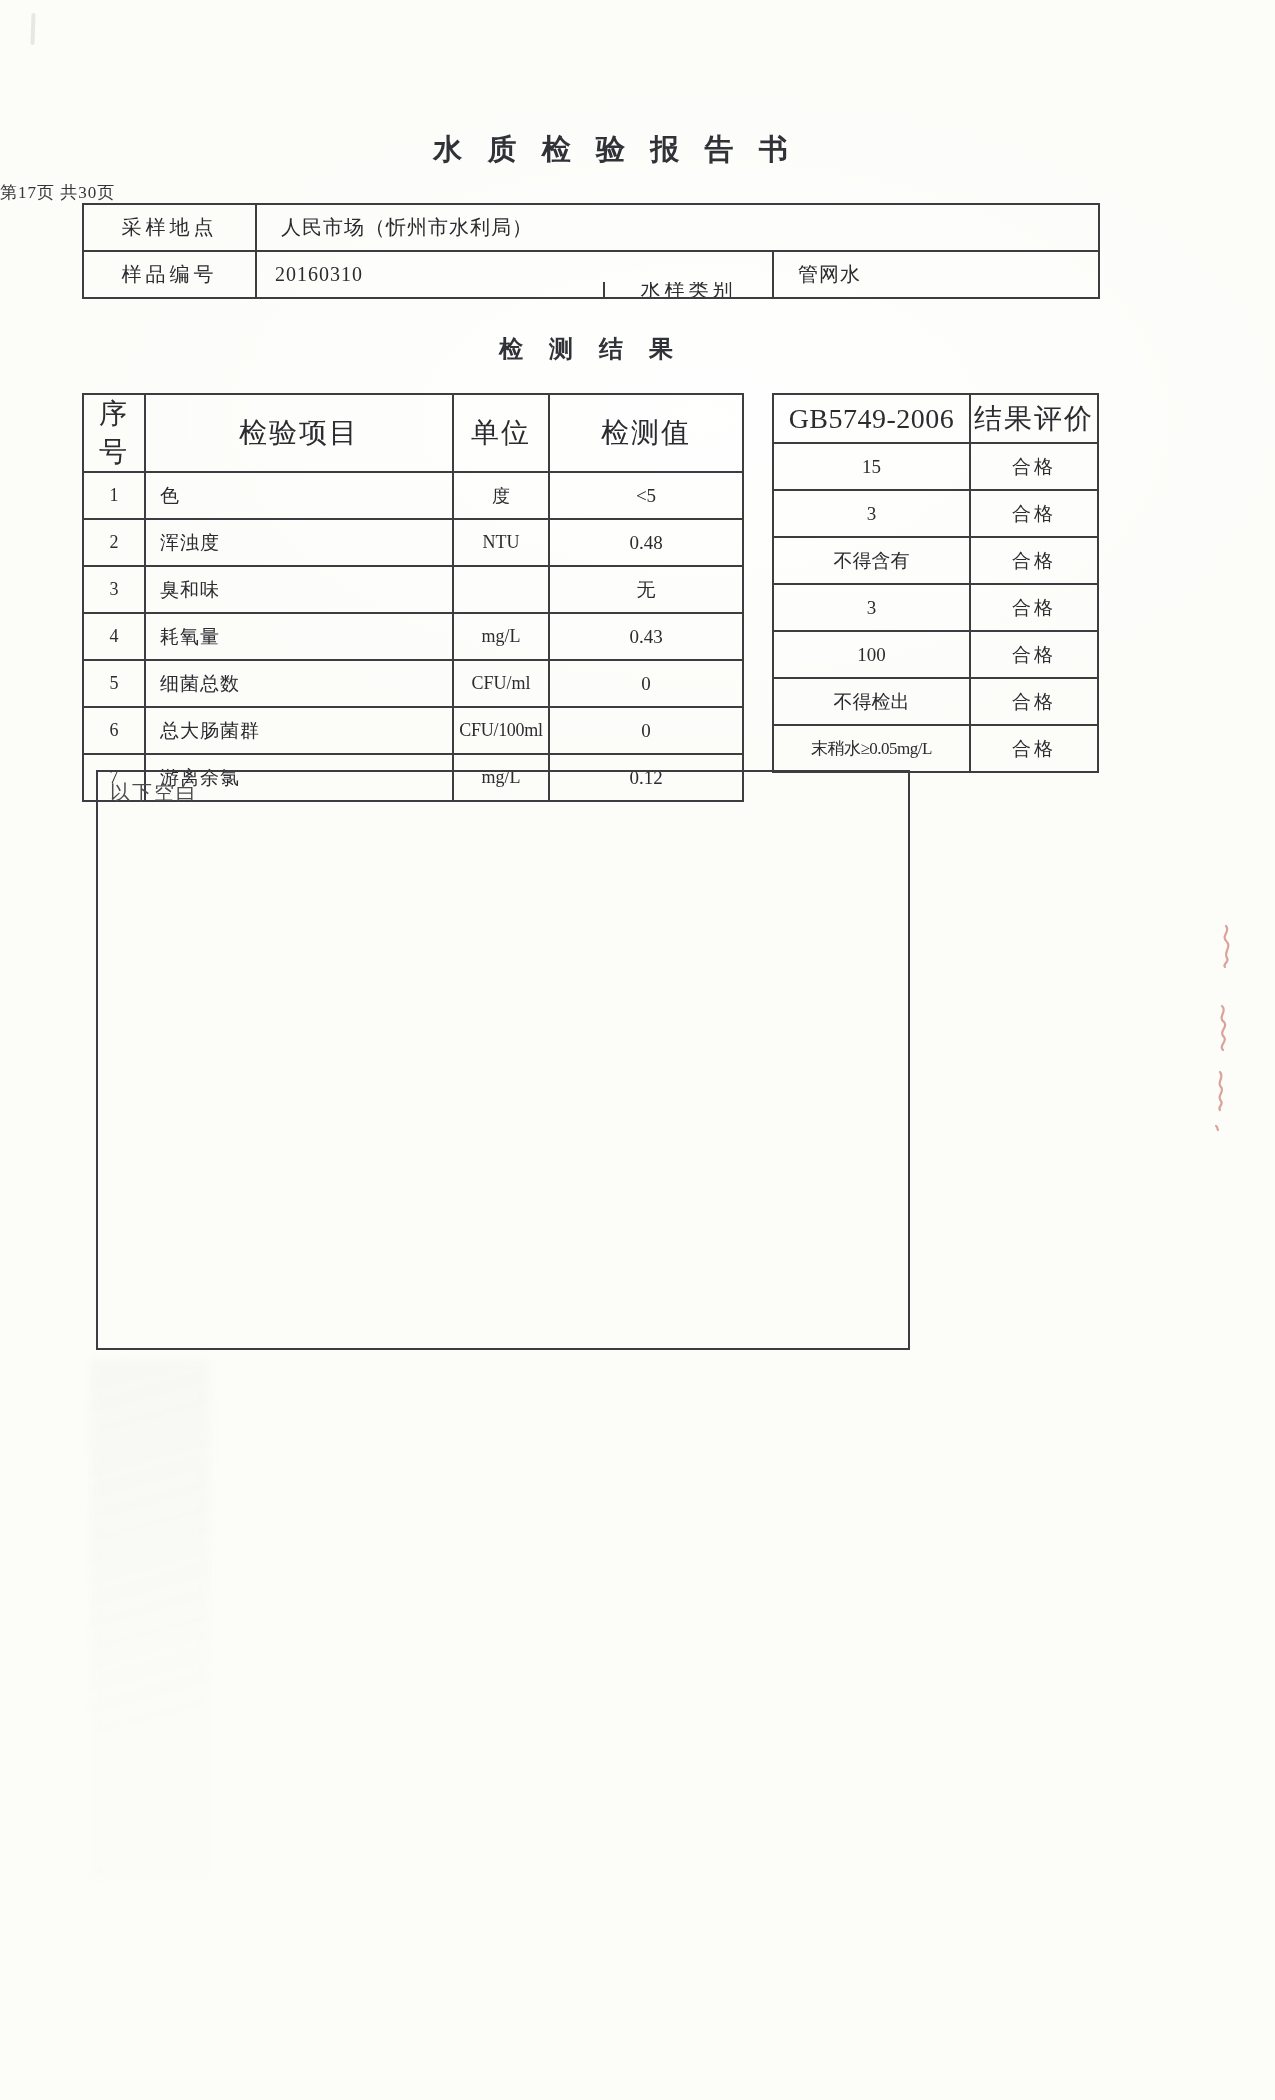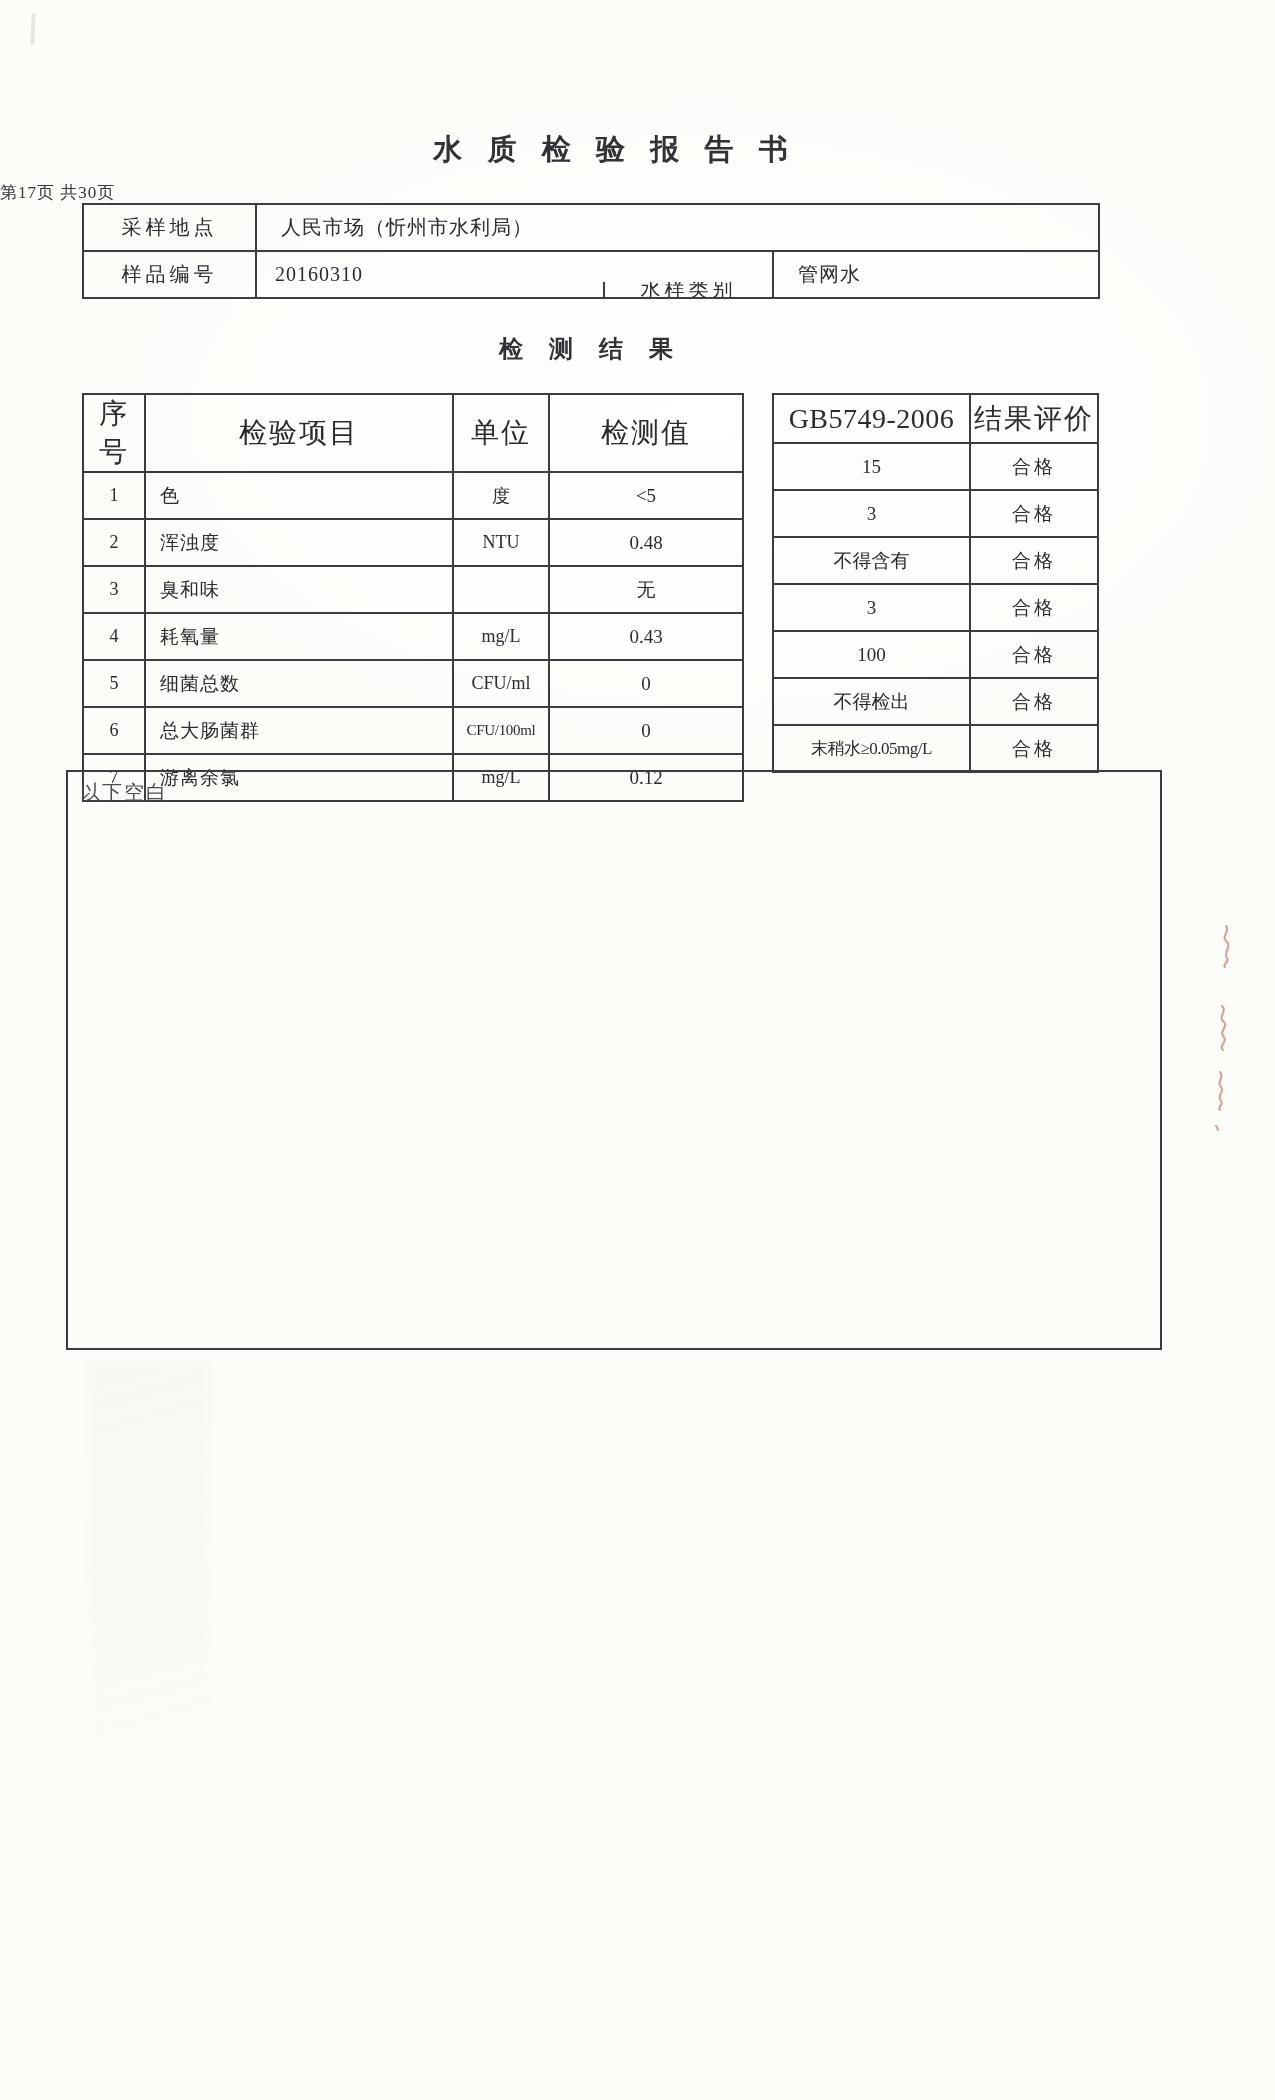--- a/index.html
+++ b/index.html
@@ -75,29 +75,29 @@
     padding: 0 2px;
     box-sizing: border-box;
   }
   table.results tr { height: 47px; }
   table.results tr.hdr { height: 49px; }
   .tbl-left  { left: 82px;  width: 660px; }
   .tbl-right { left: 772px; width: 325px; }
   .c-item { text-align: left !important; padding-left: 14px !important; letter-spacing: 1px; }
   .c-seq  { font-size: 18px; }
   .c-unit { font-size: 18px; }
-  .c-unit.cond { font-size: 15px; letter-spacing: -0.3px; }
+  .c-unit.cond { font-size: 18px; letter-spacing: -0.3px; }
   .c-eval { letter-spacing: 3px; }
   .std-cell.fit { font-size: 17px; letter-spacing: -0.5px; padding: 0 1px !important; }
   .hdr td { font-size: 28px; letter-spacing: 2px; }
   .hdr td.latin { letter-spacing: 0.5px; }
   
   .blank-box {
-    position: absolute; left: 66px; top: 770px;
-    width: 1096px; height: 580px;
+    position: absolute; left: 96px; top: 770px;
+    width: 814px; height: 580px;
     border: 2px solid #3d3d41;
     box-sizing: border-box;
   }
   .blank-label {
     position: absolute; top: 7px; left: 12px;
     font-size: 20px; letter-spacing: 2px;
     color: #4c4c50;
   }
   
   .smudge-topleft {

